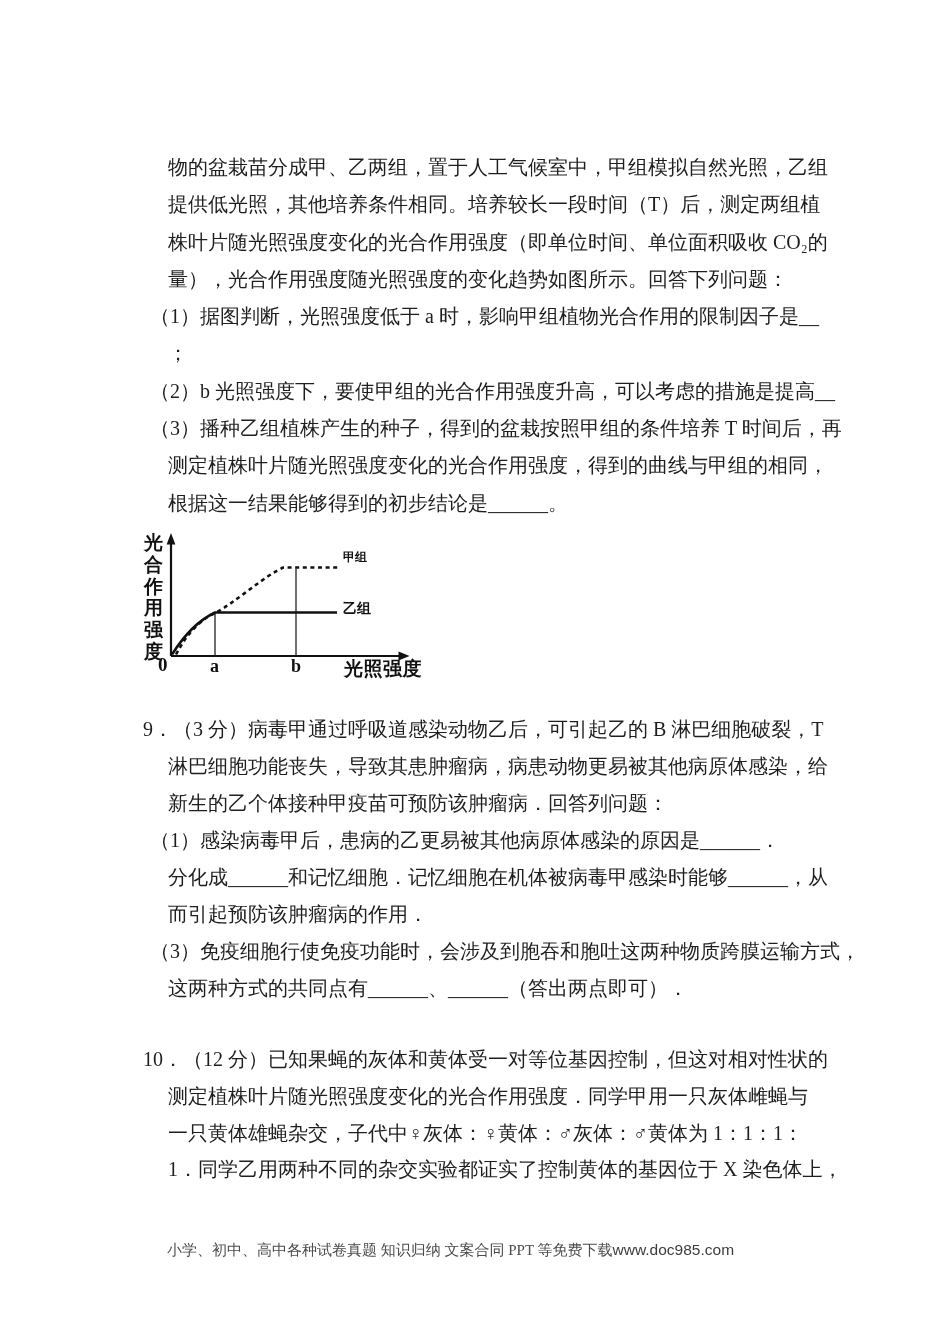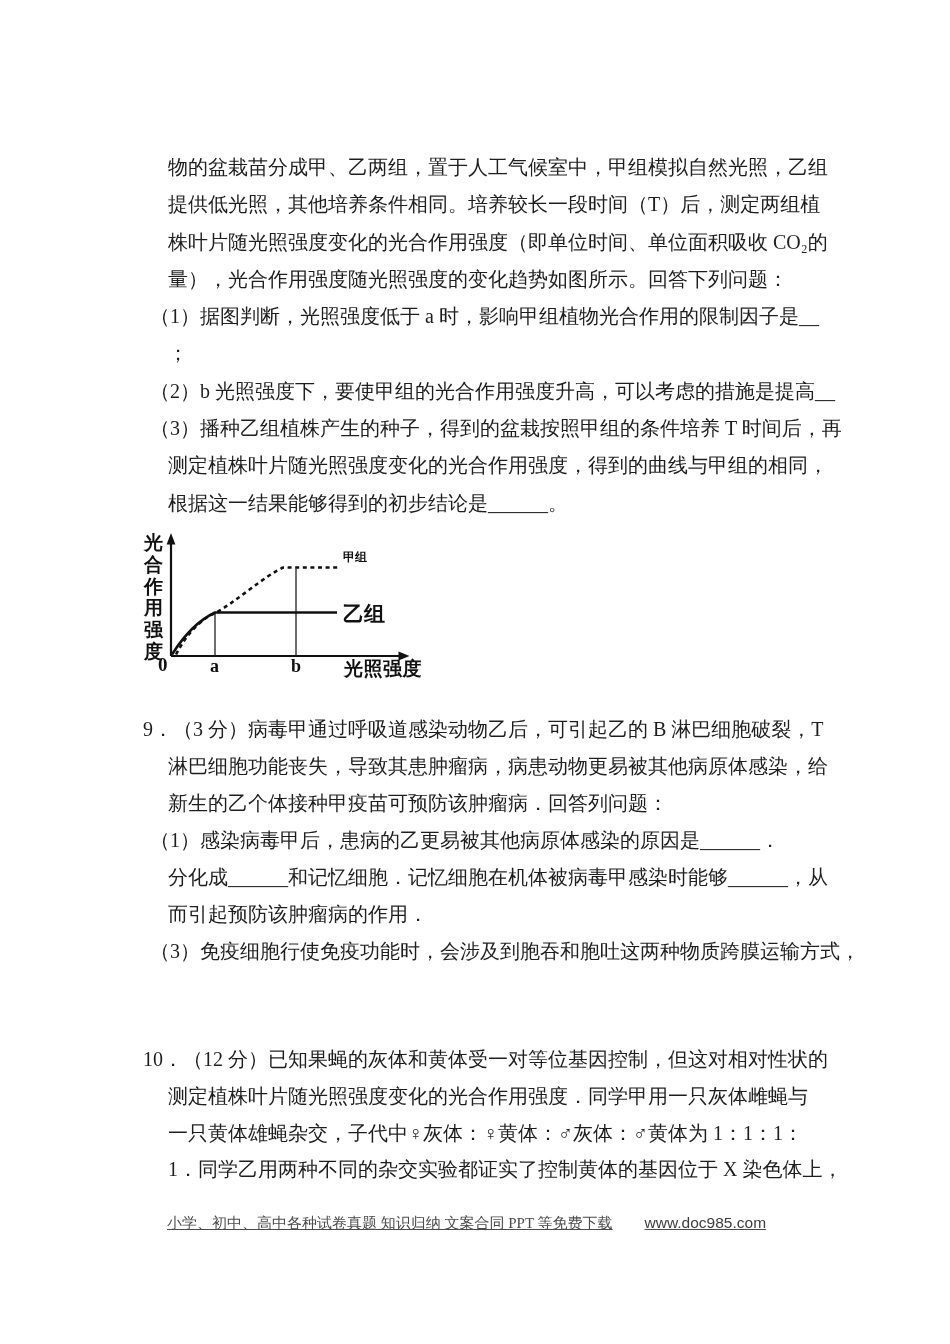--- a/index.html
+++ b/index.html
@@ -21,28 +21,28 @@
 
   
   #figure{position:absolute;left:0;top:0;width:950px;height:0;}
   #figure .flabel{position:absolute;font-weight:bold;color:#111;}
   #fig-ylabel{left:142px;top:532px;width:23px;font-size:19px;line-height:21.8px;word-break:break-all;text-align:center;}
   #fig-origin{left:158px;top:654px;font-size:19px;}
   #fig-tick-a{left:210px;top:656px;font-size:18px;}
   #fig-tick-b{left:291px;top:656px;font-size:18px;}
   #fig-xlabel{left:344px;top:656px;font-size:19px;letter-spacing:0.5px;}
   #fig-jia{left:343px;top:529px;font-size:12px;margin-top:20px;}
-  #fig-yi{left:343px;top:600px;font-size:21px;}
+  #fig-yi{left:343px;top:600px;font-size:14px;}
   #fig-svg{position:absolute;left:132px;top:528px;}
 
   
   #footer{
-    position:absolute;left:167px;top:1214px;
+    position:absolute;left:167px;top:1241px;
     font-size:15px;color:#4b4b4b;
-    display:flex;gap:32px;white-space:pre;text-decoration:underline;
+    display:flex;white-space:pre;
   }
   #footer .url{font-family:"Liberation Sans","DejaVu Sans",sans-serif;font-size:15.5px;color:#3d3d3d;text-align:right;}
 </style>
 </head>
 <body>
 
 <div class="block" id="para-q8">
   <div class="ln cont">物的盆栽苗分成甲、乙两组，置于人工气候室中，甲组模拟自然光照，乙组</div>
   <div class="ln cont">提供低光照，其他培养条件相同。培养较长一段时间（T）后，测定两组植</div>
   <div class="ln cont">株叶片随光照强度变化的光合作用强度（即单位时间、单位面积吸收 CO₂的</div>
@@ -80,20 +80,21 @@
 </div>
 
 <div class="block" id="q9-block">
   <div class="ln num">9．（3 分）病毒甲通过呼吸道感染动物乙后，可引起乙的 B 淋巴细胞破裂，T</div>
   <div class="ln cont">淋巴细胞功能丧失，导致其患肿瘤病，病患动物更易被其他病原体感染，给</div>
   <div class="ln cont">新生的乙个体接种甲疫苗可预防该肿瘤病．回答列问题：</div>
   <div class="ln item">（1）感染病毒甲后，患病的乙更易被其他病原体感染的原因是______．</div>
   <div class="ln cont">分化成______和记忆细胞．记忆细胞在机体被病毒甲感染时能够______，从</div>
   <div class="ln cont">而引起预防该肿瘤病的作用．</div>
   <div class="ln item">（3）免疫细胞行使免疫功能时，会涉及到胞吞和胞吐这两种物质跨膜运输方式，</div>
+  <div class="ln cont">这两种方式的共同点有______、______（答出两点即可）．</div>
 </div>
 
 <div class="block" id="q10-block">
   <div class="ln num">10．（12 分）已知果蝇的灰体和黄体受一对等位基因控制，但这对相对性状的</div>
   <div class="ln cont">测定植株叶片随光照强度变化的光合作用强度．同学甲用一只灰体雌蝇与</div>
   <div class="ln cont">一只黄体雄蝇杂交，子代中♀灰体：♀黄体：♂灰体：♂黄体为 1：1：1：</div>
   <div class="ln cont">1．同学乙用两种不同的杂交实验都证实了控制黄体的基因位于 X 染色体上，</div>
 </div>
 
 <div id="footer">

